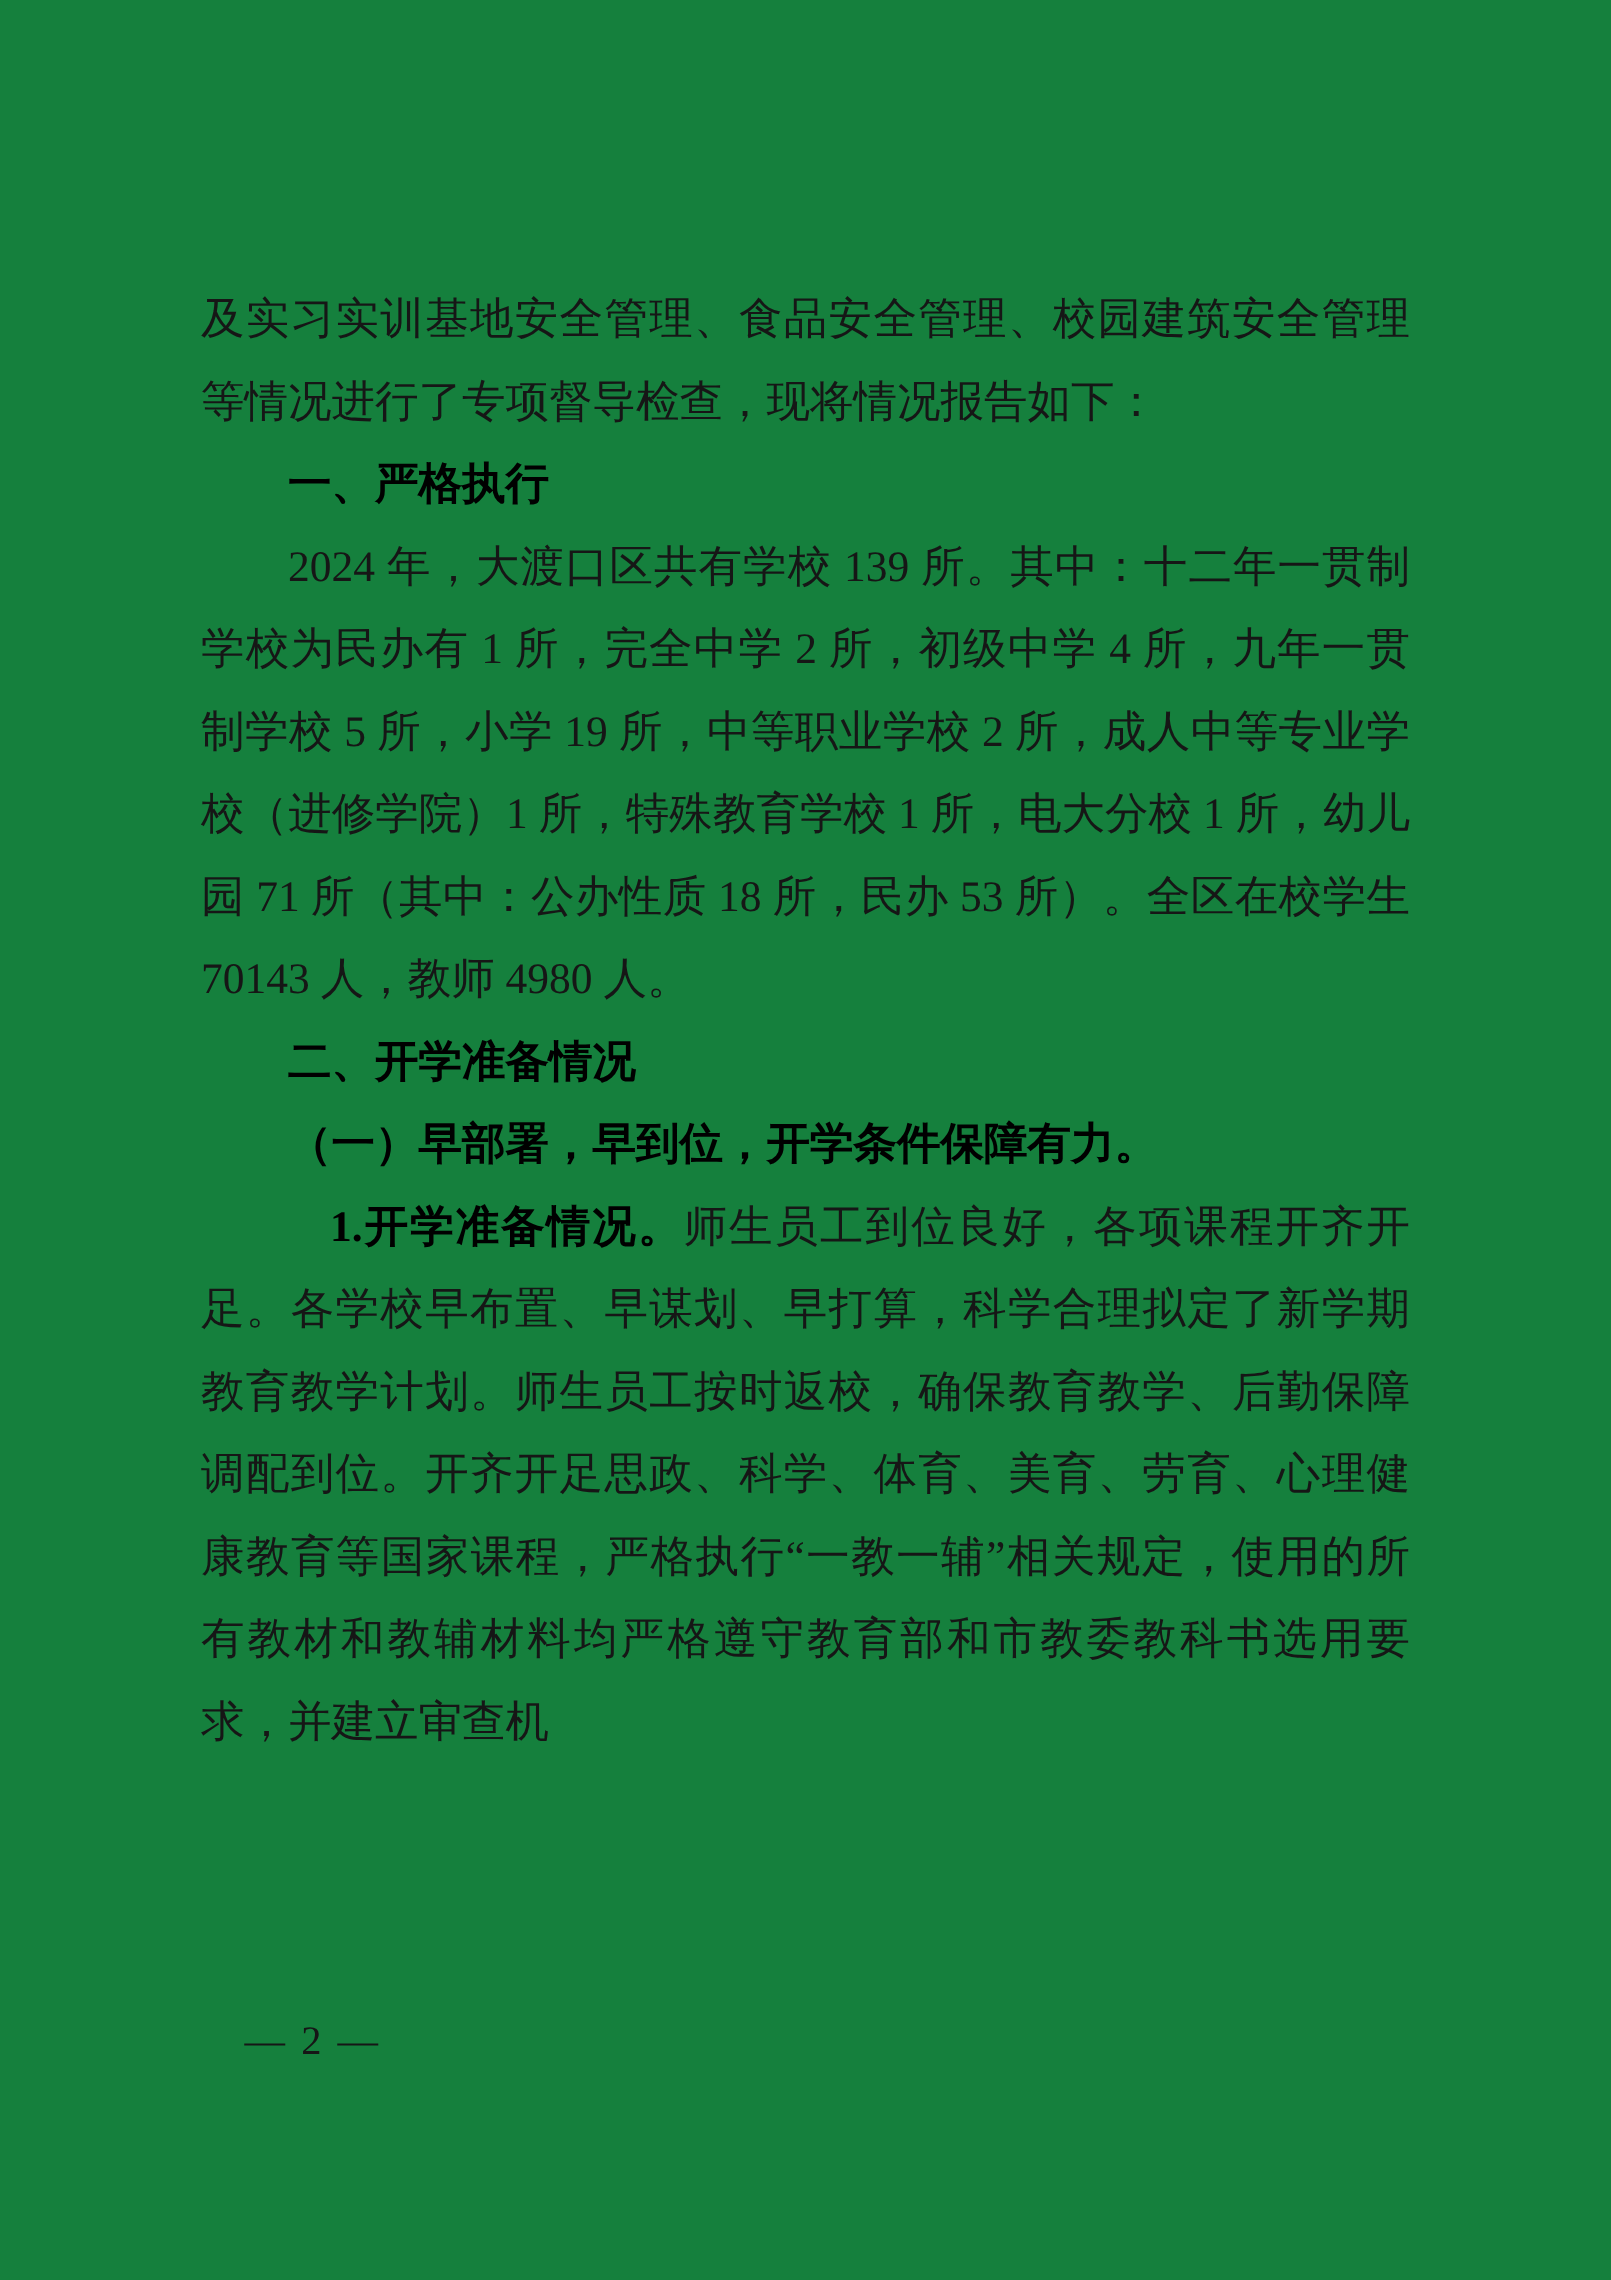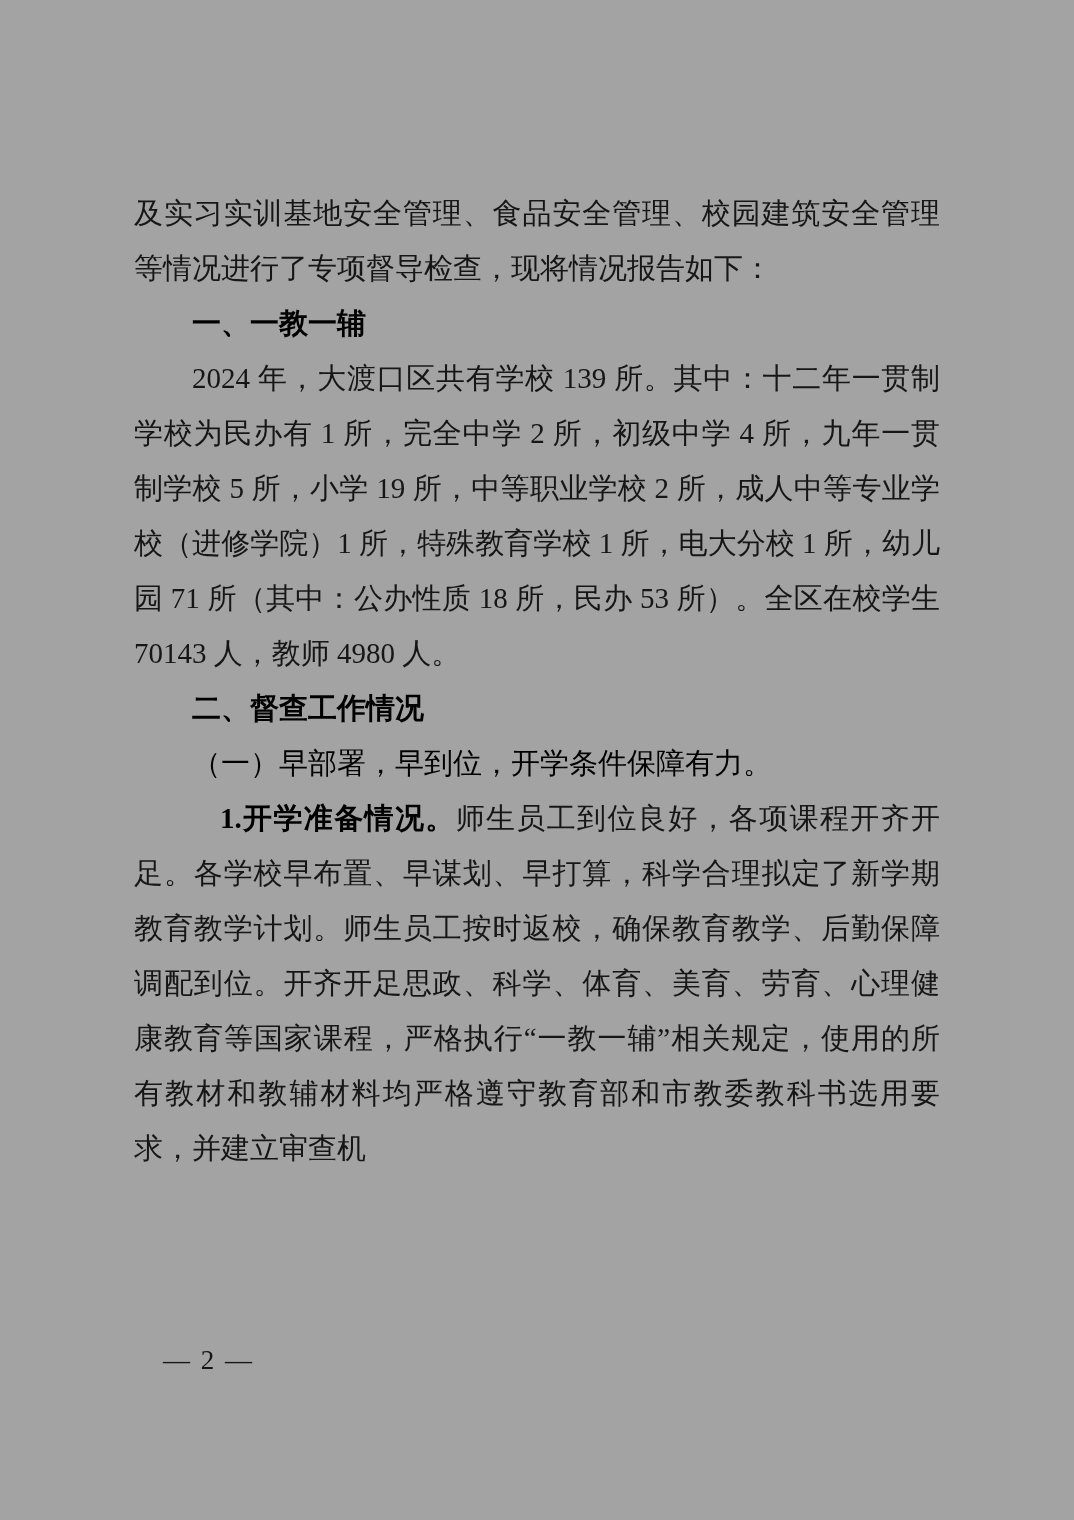--- a/index.html
+++ b/index.html
@@ -7,21 +7,21 @@
   body {
     width: 1074px;
     height: 1520px;
     position: relative;
     font-family: "Liberation Serif", "DejaVu Serif", serif;
   }
   .page {
     position: relative;
     width: 1074px;
     height: 1520px;
-    background: #a3a3a3;
+    background: #15803d;
     overflow: hidden;
     color: #161616;
   }
   .content {
     position: absolute;
     left: 134px;
     top: 186px;
     width: 806px;
     font-size: 29px;
     line-height: 55px;
@@ -29,21 +29,21 @@
     text-justify: inter-ideograph;
   }
   .para { text-indent: 2em; }
   .para-continuation { text-indent: 0; }
   .heading-hei {
     font-family: "Liberation Sans", "DejaVu Sans", sans-serif;
     font-weight: 700;
     color: #000000;
   }
   .heading-kai {
-    font-weight: 400;
+    font-weight: 700;
     color: #000000;
   }
   .lead-bold {
     font-weight: 700;
     color: #000000;
     margin-left: 28px;
   }
   .footer-page-number {
     position: absolute;
     left: 163px;
@@ -55,25 +55,25 @@
   }
 </style>
 </head>
 <body>
 
 <div class="page">
   <div class="content">
 
     <p class="para para-continuation">及实习实训基地安全管理、食品安全管理、校园建筑安全管理等情况进行了专项督导检查，现将情况报告如下：</p>
 
-    <p class="para heading-hei">一、一教一辅</p>
+    <p class="para heading-hei">一、严格执行</p>
 
     <p class="para">2024 年，大渡口区共有学校 139 所。其中：十二年一贯制学校为民办有 1 所，完全中学 2 所，初级中学 4 所，九年一贯制学校 5 所，小学 19 所，中等职业学校 2 所，成人中等专业学校（进修学院）1 所，特殊教育学校 1 所，电大分校 1 所，幼儿园 71 所（其中：公办性质 18 所，民办 53 所）。全区在校学生 70143 人，教师 4980 人。</p>
 
-    <p class="para heading-hei">二、督查工作情况</p>
+    <p class="para heading-hei">二、开学准备情况</p>
 
 
     <p class="para heading-kai">（一）早部署，早到位，开学条件保障有力。</p>
 
     <p class="para"><span class="lead-bold">1.开学准备情况。</span><span>师生员工到位良好，各项课程开齐开足。各学校早布置、早谋划、早打算，科学合理拟定了新学期教育教学计划。师生员工按时返校，确保教育教学、后勤保障调配到位。开齐开足思政、科学、体育、美育、劳育、心理健康教育等国家课程，严格执行“一教一辅”相关规定，使用的所有教材和教辅材料均严格遵守教育部和市教委教科书选用要求，并建立审查机</span></p>
 
   </div>
 
   <div class="footer-page-number">— 2 —</div>
 </div>

